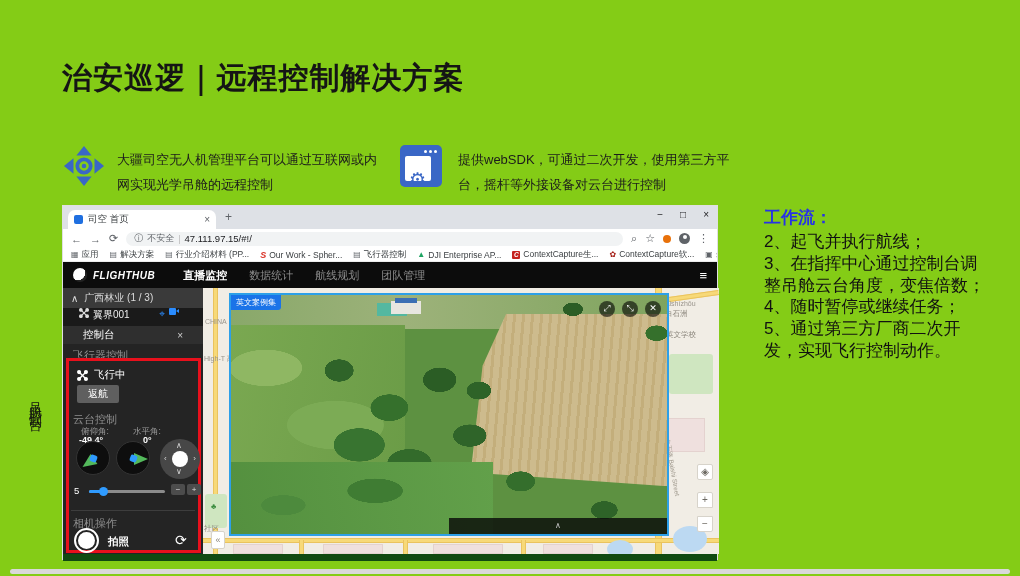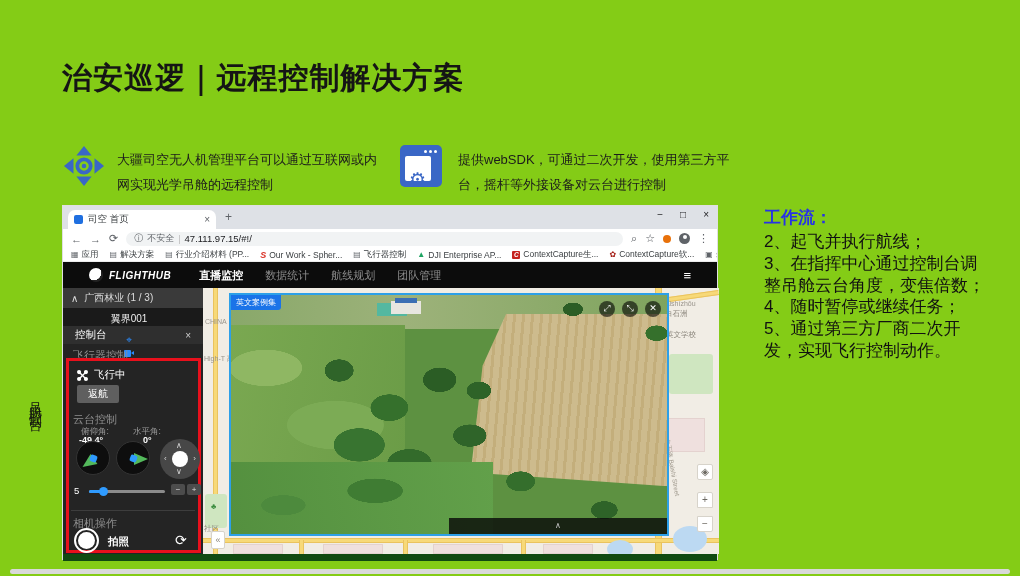--- a/index.html
+++ b/index.html
@@ -47,38 +47,38 @@
   .avatar::after{ content:""; position:absolute; left:3.5px; top:2px; width:4px; height:4px; border-radius:50%; background:#fff; }
   .bmbar { position:absolute; left:0; top:42px; width:100%; height:14px; background:#fff; border-bottom:1px solid #ececec; display:flex; align-items:center; padding:0 8px; gap:11px; overflow:hidden; }
   .bm { display:flex; align-items:center; gap:3px; font-size:8.5px; color:#3c4043; white-space:nowrap; }
   .bm-ic { font-size:8px; color:#5f6368; }
   .bm-ic.red { color:#d93025; font-weight:700; font-size:9px; }
   .bm-ic.drive { color:#1da462; font-size:8px; }
   .bm-ic.csq { background:#c5221f; color:#fff; width:8px; height:8px; font-size:6.5px; line-height:8px; text-align:center; border-radius:1px; font-weight:700; }
   .bm-ic.flower { color:#a52019; }
 
   
-  .fh-header { position:absolute; left:0; top:56px; width:100%; height:26px; background:#0c0c0c; display:flex; align-items:center; padding:0 26px; }
+  .fh-header { position:absolute; left:0; top:56px; width:100%; height:26px; background:#0c0c0c; display:flex; align-items:center; padding:0 10px; }
   .fh-logo { width:14px; height:14px; border-radius:50%; background:radial-gradient(circle at 35% 35%, #fff 55%, #222 58%); margin-right:6px; }
   .fh-brand { color:#fff; font-size:10px; font-style:italic; font-weight:700; letter-spacing:.5px; margin-right:28px; }
   .fh-nav { display:flex; gap:22px; }
   .fh-nav-item { font-size:11px; color:#8d8d8d; }
   .fh-nav-item.active { color:#fff; font-weight:700; }
   .fh-menu { margin-left:auto; color:#fff; font-size:13px; }
 
   
   .sidebar { position:absolute; left:0; top:82px; width:140px; height:266px; background:#242424; }
   .sb-group { height:20px; background:#3a3a3a; color:#ddd; font-size:10px; display:flex; align-items:center; padding:0 8px; gap:6px; }
-  .sb-device { height:18px; background:#1a1a1a; color:#eee; font-size:10px; display:flex; align-items:center; padding:0 24px 0 16px; gap:4px;flex-direction:column; }
+  .sb-device { height:18px; background:#1a1a1a; color:#eee; font-size:10px; display:flex; align-items:flex-start; padding:0 24px 0 16px; gap:4px; }
   .sb-device .spacer{ flex:1; }
   .blue-glyph { color:#2a8cff; font-size:10px; }
   .cam-ic { width:10px; height:7px; position:relative; }
   .cam-ic i { position:absolute; left:0; top:0; width:7px; height:7px; background:#2a8cff; border-radius:1px; }
   .cam-ic b { position:absolute; right:0; top:1px; width:0; height:0; border-right:3px solid #2a8cff; border-top:2.5px solid transparent; border-bottom:2.5px solid transparent; }
-  .sb-console { height:18px; background:#2f2f2f; color:#fff; font-size:10.5px; display:flex; align-items:center; padding:0 12px; }
+  .sb-console { height:18px; background:#2f2f2f; color:#fff; font-size:10.5px; display:flex; align-items:center; padding:0 20px; }
   .sb-console .x { margin-left:auto; color:#cfcfcf; font-size:10px; }
   .sb-label { position:absolute; left:10px; font-size:11px; color:#8f8f8f; }
   .red-frame { position:absolute; left:3px; top:70px; width:135px; height:195px; border:3px solid #e8101c; }
   .sb-status { position:absolute; left:14px; top:80px; color:#fff; font-size:10.5px; display:flex; gap:6px; align-items:center; }
   .btn-return { position:absolute; left:14px; top:97px; width:42px; height:18px; background:#5f5f5f; border:none; border-radius:2px; color:#fff; font-size:10px; }
   .gimbal-lbl { position:absolute; font-size:8.5px; color:#9a9a9a; }
   .gimbal-val { position:absolute; font-size:9px; color:#fff; font-weight:700; }
   .gauge { position:absolute; width:34px; height:34px; border-radius:50%; background:#0e0e0e; border:1px solid #333; }
   .gauge .wedge { position:absolute; left:17px; top:11px; width:0; height:0; border-left:14px solid rgba(95,215,105,.85); border-top:6px solid transparent; border-bottom:6px solid transparent; transform-origin:0 50%; }
   .gauge .marker { position:absolute; left:13px; top:13px; width:7px; height:7px; background:#2f9bff; border-radius:2px; transform:rotate(20deg); }

